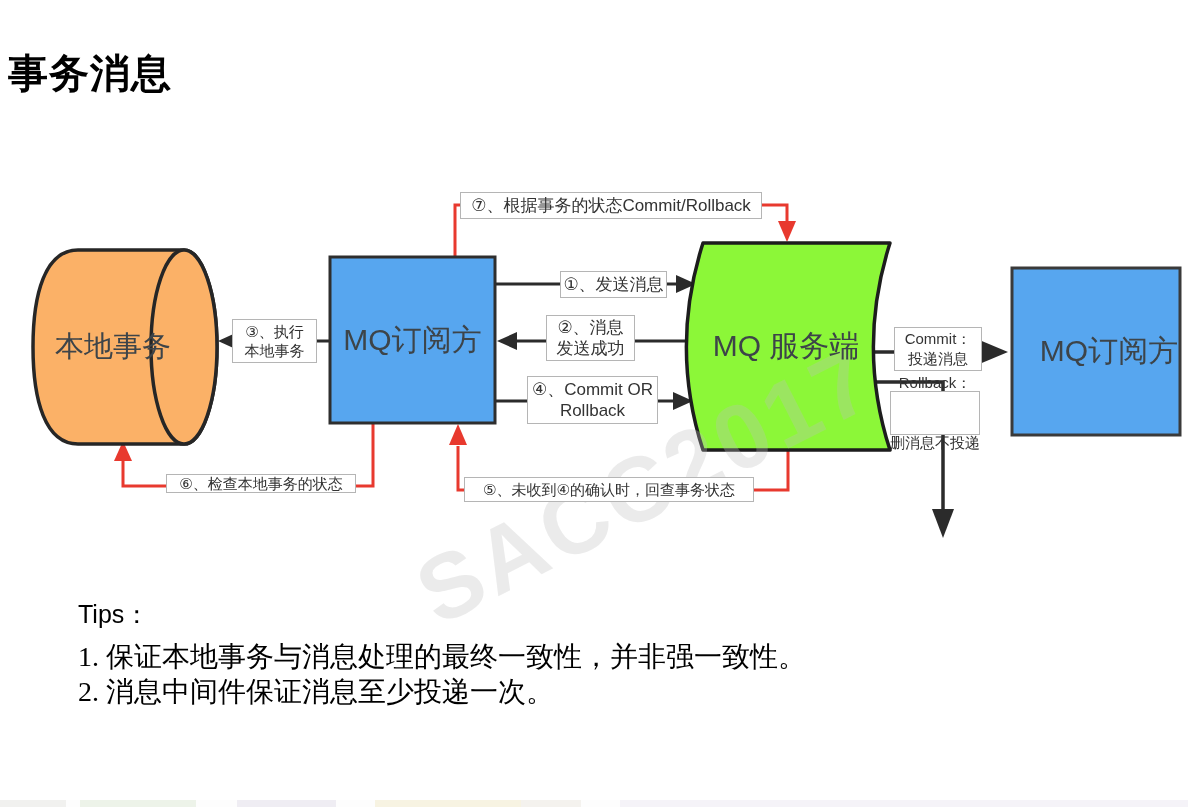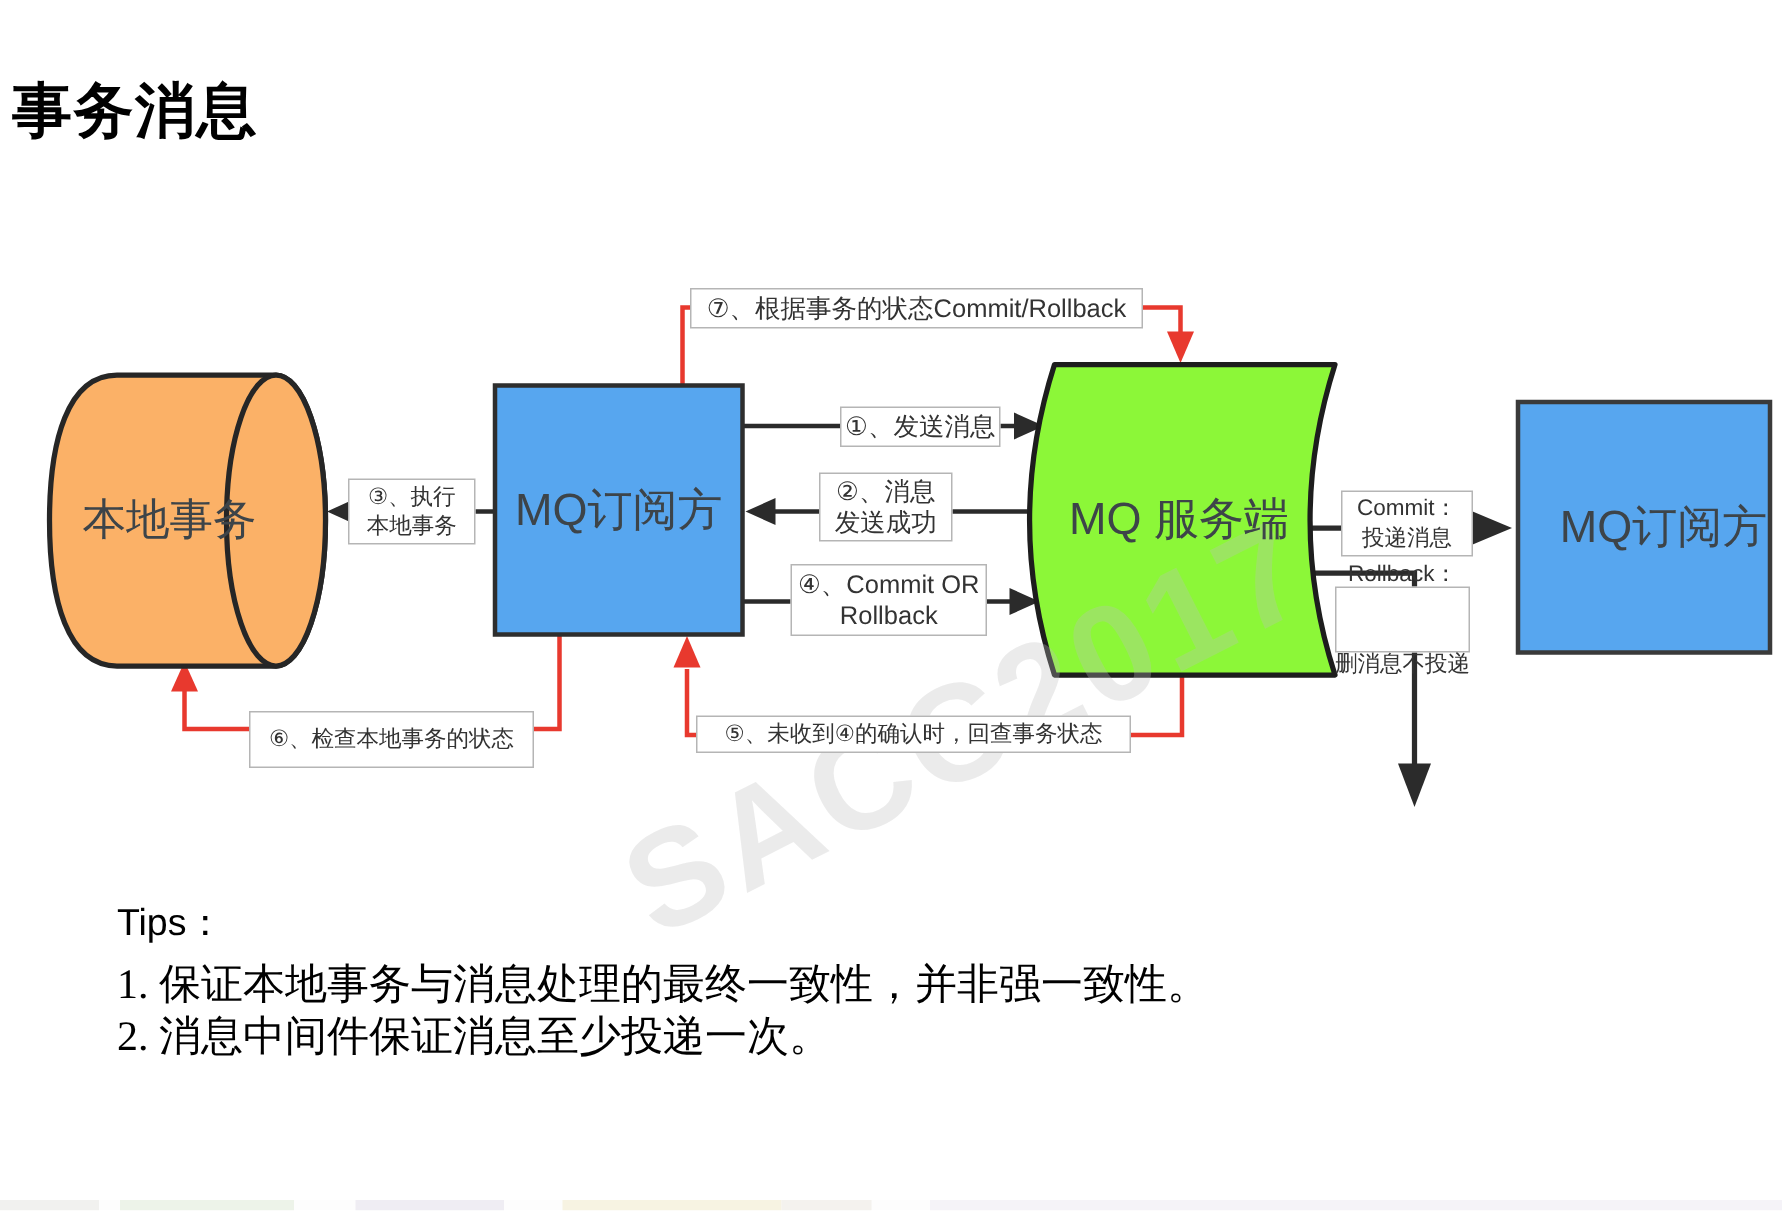--- a/index.html
+++ b/index.html
@@ -123,21 +123,21 @@
   <div class="abs edge-label" style="left:527px;top:376px;width:131px;height:48px;">
     <span>④、Commit OR</span>
     <span>Rollback</span>
   </div>
 
   <div class="abs edge-label small" style="left:232px;top:319px;width:85px;height:44px;">
     <span>③、执行</span>
     <span>本地事务</span>
   </div>
 
-  <div class="abs edge-label mid" style="left:166px;top:474px;width:190px;height:38px;">⑥、检查本地事务的状态</div>
+  <div class="abs edge-label mid" style="left:166px;top:474px;width:190px;height:19px;">⑥、检查本地事务的状态</div>
 
   <div class="abs edge-label mid" style="left:464px;top:477px;width:290px;height:25px;">⑤、未收到④的确认时，回查事务状态</div>
 
   <div class="abs edge-label mid" style="left:894px;top:327px;width:88px;height:44px;">
     <span>Commit：</span>
     <span>投递消息</span>
   </div>
 
   <div class="abs edge-label mid" style="left:890px;top:391px;width:90px;height:44px;gap:40px;">
     <span>Rollback：</span>

